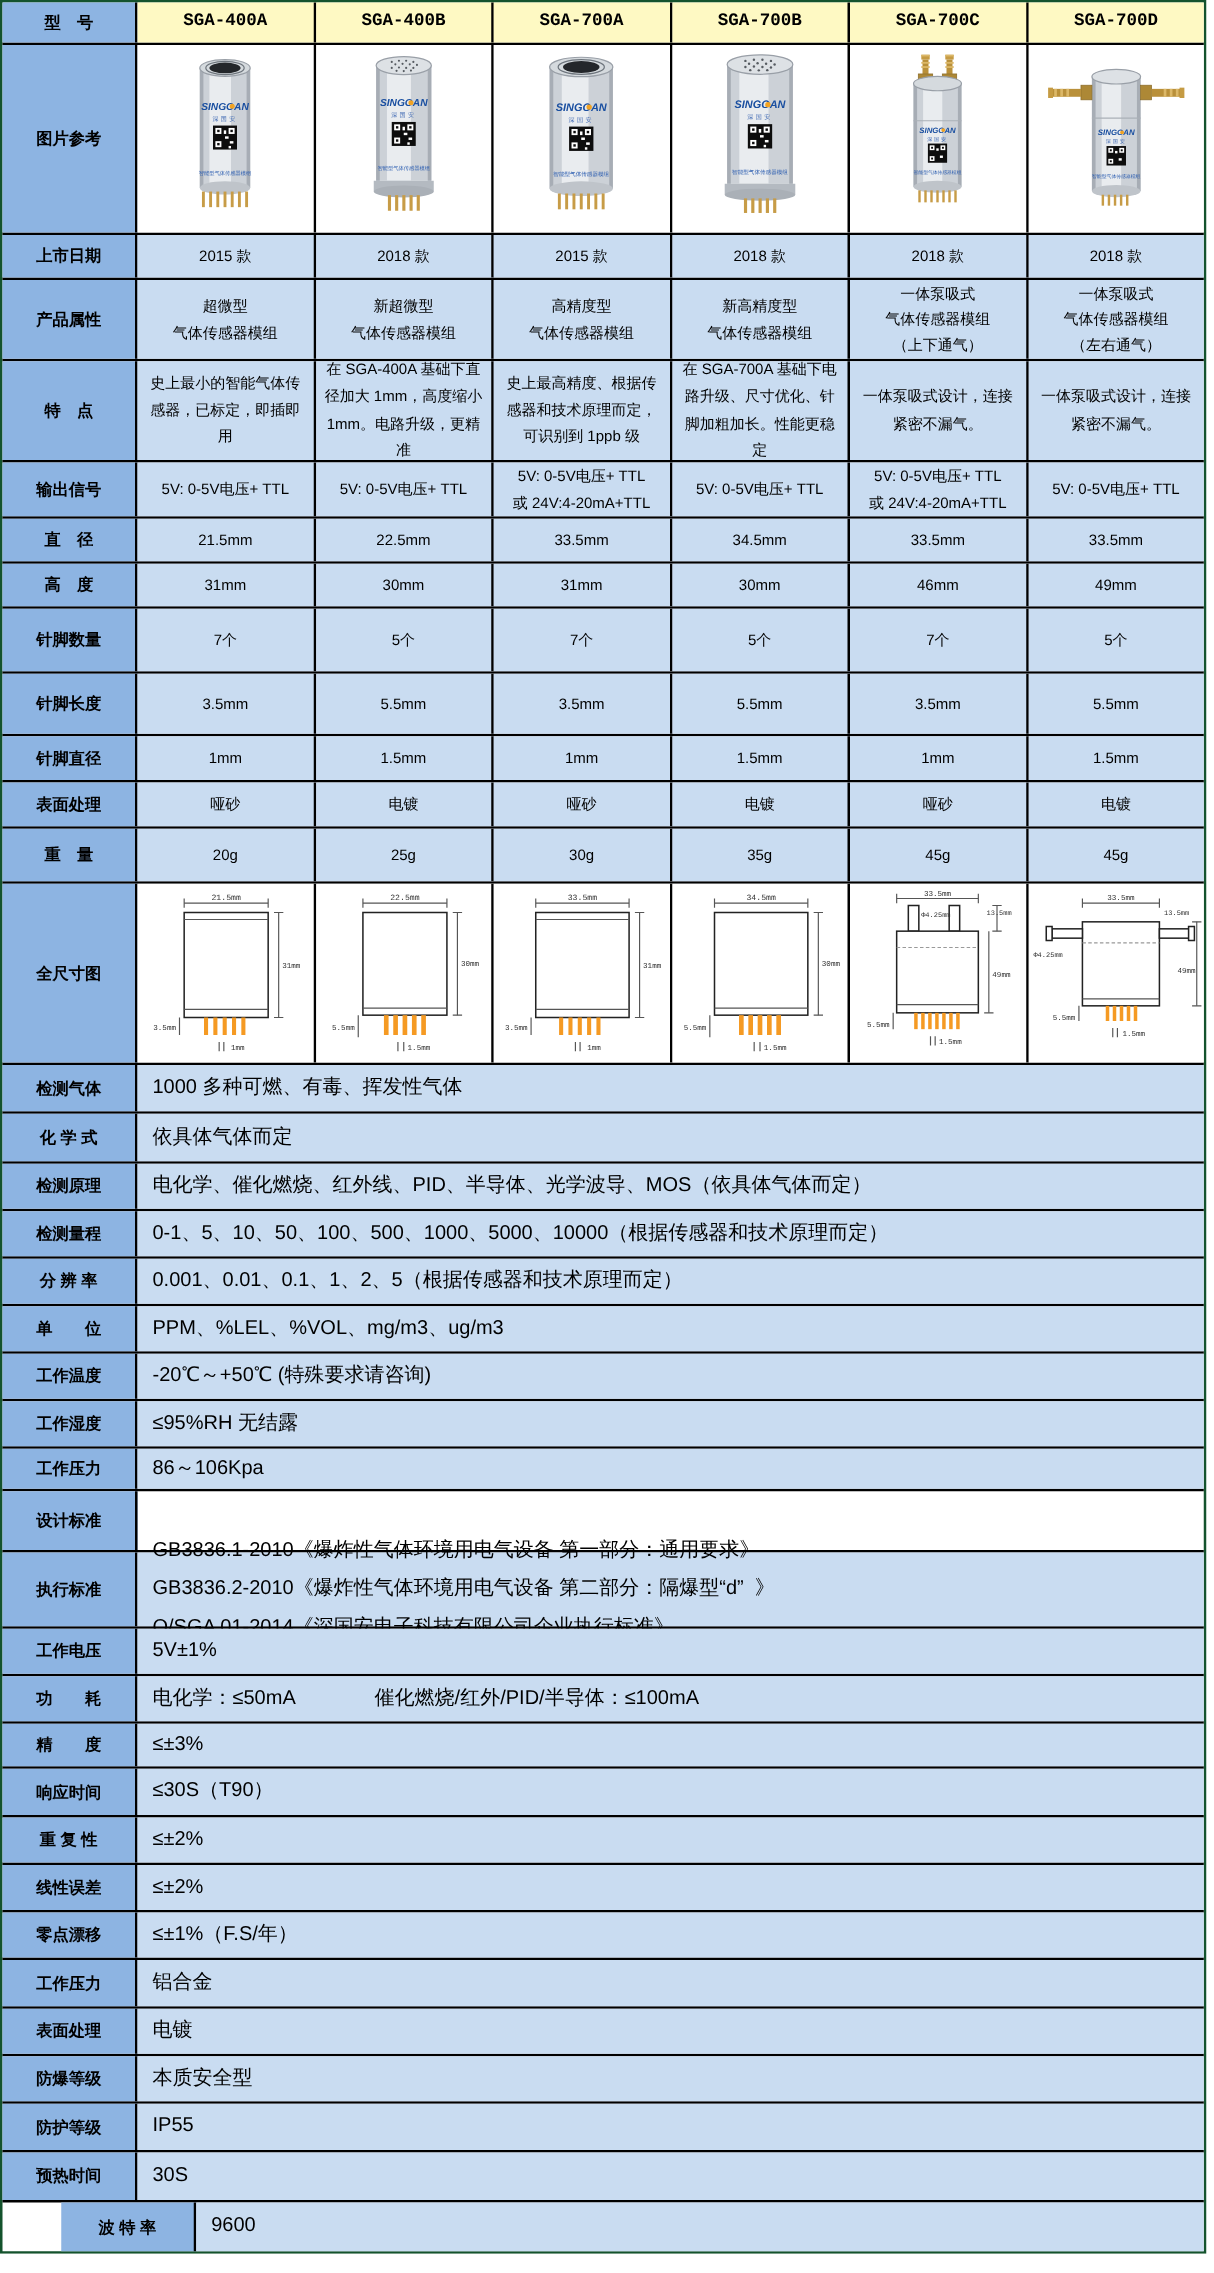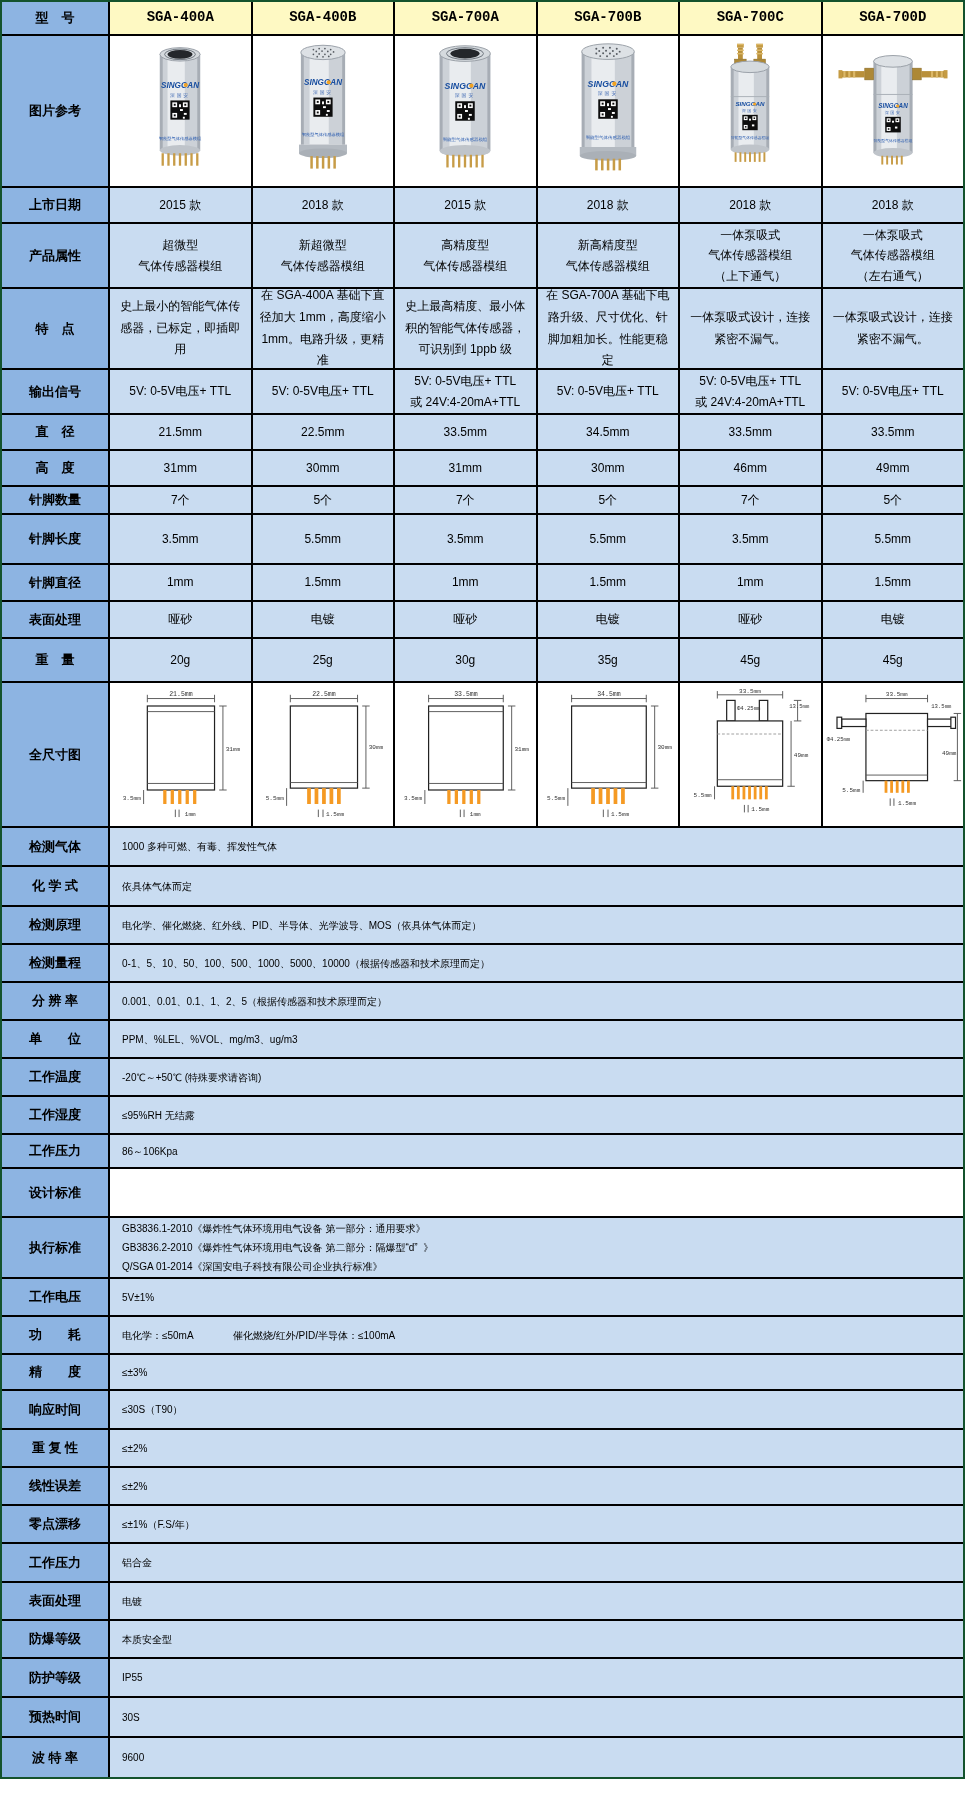--- a/index.html
+++ b/index.html
@@ -1,31 +1,31 @@
 <!DOCTYPE html>
 <html><head>
 <meta charset="utf-8">
 <style>
   html,body{margin:0;padding:0;background:#fff;}
   body{font-family:"Liberation Sans",sans-serif;color:#000;}
   .tbl{width:965px;border:2px solid #14532d;box-sizing:border-box;background:#fff;}
   .row{display:flex;border-bottom:2px solid #000;box-sizing:border-box;align-items:stretch;}
-  .row:last-child{border-bottom:none;}
+  .row:last-child{border-bottom:none;padding-left:47px;}
   .lab{width:108px;flex:0 0 108px;background:#8DB4E2;border-right:2px solid #000;
        display:flex;align-items:center;justify-content:center;text-align:center;
        font-weight:bold;font-size:13px;box-sizing:border-box;white-space:pre-line;line-height:1.5;}
   .cell{flex:1 1 0;border-right:2px solid #000;background:#C9DCF1;box-sizing:border-box;
         display:flex;align-items:center;justify-content:center;text-align:center;
         font-size:12px;padding:3px 5px;white-space:pre-line;line-height:1.7;overflow:hidden;}
   .cell:last-child{border-right:none;}
   .hdr .cell{background:#fef9c3;font-family:"Liberation Mono",monospace;font-weight:bold;font-size:14px;}
   .pic .cell, .dia .cell{background:#fff;padding:0;}
   .feat .cell{font-size:12px;line-height:1.8;}
   .fcell{flex:1 1 0;background:#C9DCF1;box-sizing:border-box;display:flex;align-items:center;
-         justify-content:flex-start;text-align:left;font-size:10px;padding:3px 3px 3px 12px;
+         justify-content:flex-start;text-align:left;font-size:16px;padding:3px 3px 3px 12px;
          white-space:pre-wrap;line-height:1.9;}
   svg text{font-family:"Liberation Sans",sans-serif;}
   .dimtxt{font-family:"Liberation Mono",monospace;fill:#333;}
   .dln{stroke:#555;stroke-width:1;}
   .bodyln{stroke:#222;stroke-width:1.3;fill:#fff;}
 </style>
 </head>
 <body>
 
 <div class="tbl">
@@ -351,21 +351,21 @@
 （上下通气）</div>
     <div class="cell">一体泵吸式
 气体传感器模组
 （左右通气）</div>
   </div>
 
   <div class="row feat" style="height:81px">
     <div class="lab">特　点</div>
     <div class="cell">史上最小的智能气体传感器，已标定，即插即用</div>
     <div class="cell">在 SGA-400A 基础下直径加大 1mm，高度缩小 1mm。电路升级，更精准</div>
-    <div class="cell">史上最高精度、最小体积的智能气体传感器，可识别到 1ppb 级</div>
+    <div class="cell">史上最高精度、根据传感器和技术原理而定，可识别到 1ppb 级</div>
     <div class="cell">在 SGA-700A 基础下电路升级、尺寸优化、针脚加粗加长。性能更稳定</div>
     <div class="cell">一体泵吸式设计，连接紧密不漏气。</div>
     <div class="cell">一体泵吸式设计，连接紧密不漏气。</div>
   </div>
 
   <div class="row" style="height:45px">
     <div class="lab">输出信号</div>
     <div class="cell">5V: 0-5V电压+ TTL</div>
     <div class="cell">5V: 0-5V电压+ TTL</div>
     <div class="cell">5V: 0-5V电压+ TTL
@@ -389,21 +389,21 @@
   <div class="row" style="height:36px">
     <div class="lab">高　度</div>
     <div class="cell">31mm</div>
     <div class="cell">30mm</div>
     <div class="cell">31mm</div>
     <div class="cell">30mm</div>
     <div class="cell">46mm</div>
     <div class="cell">49mm</div>
   </div>
 
-  <div class="row" style="height:28px">
+  <div class="row" style="height:52px">
     <div class="lab">针脚数量</div>
     <div class="cell">7个</div>
     <div class="cell">5个</div>
     <div class="cell">7个</div>
     <div class="cell">5个</div>
     <div class="cell">7个</div>
     <div class="cell">5个</div>
   </div>
 
   <div class="row" style="height:50px">

